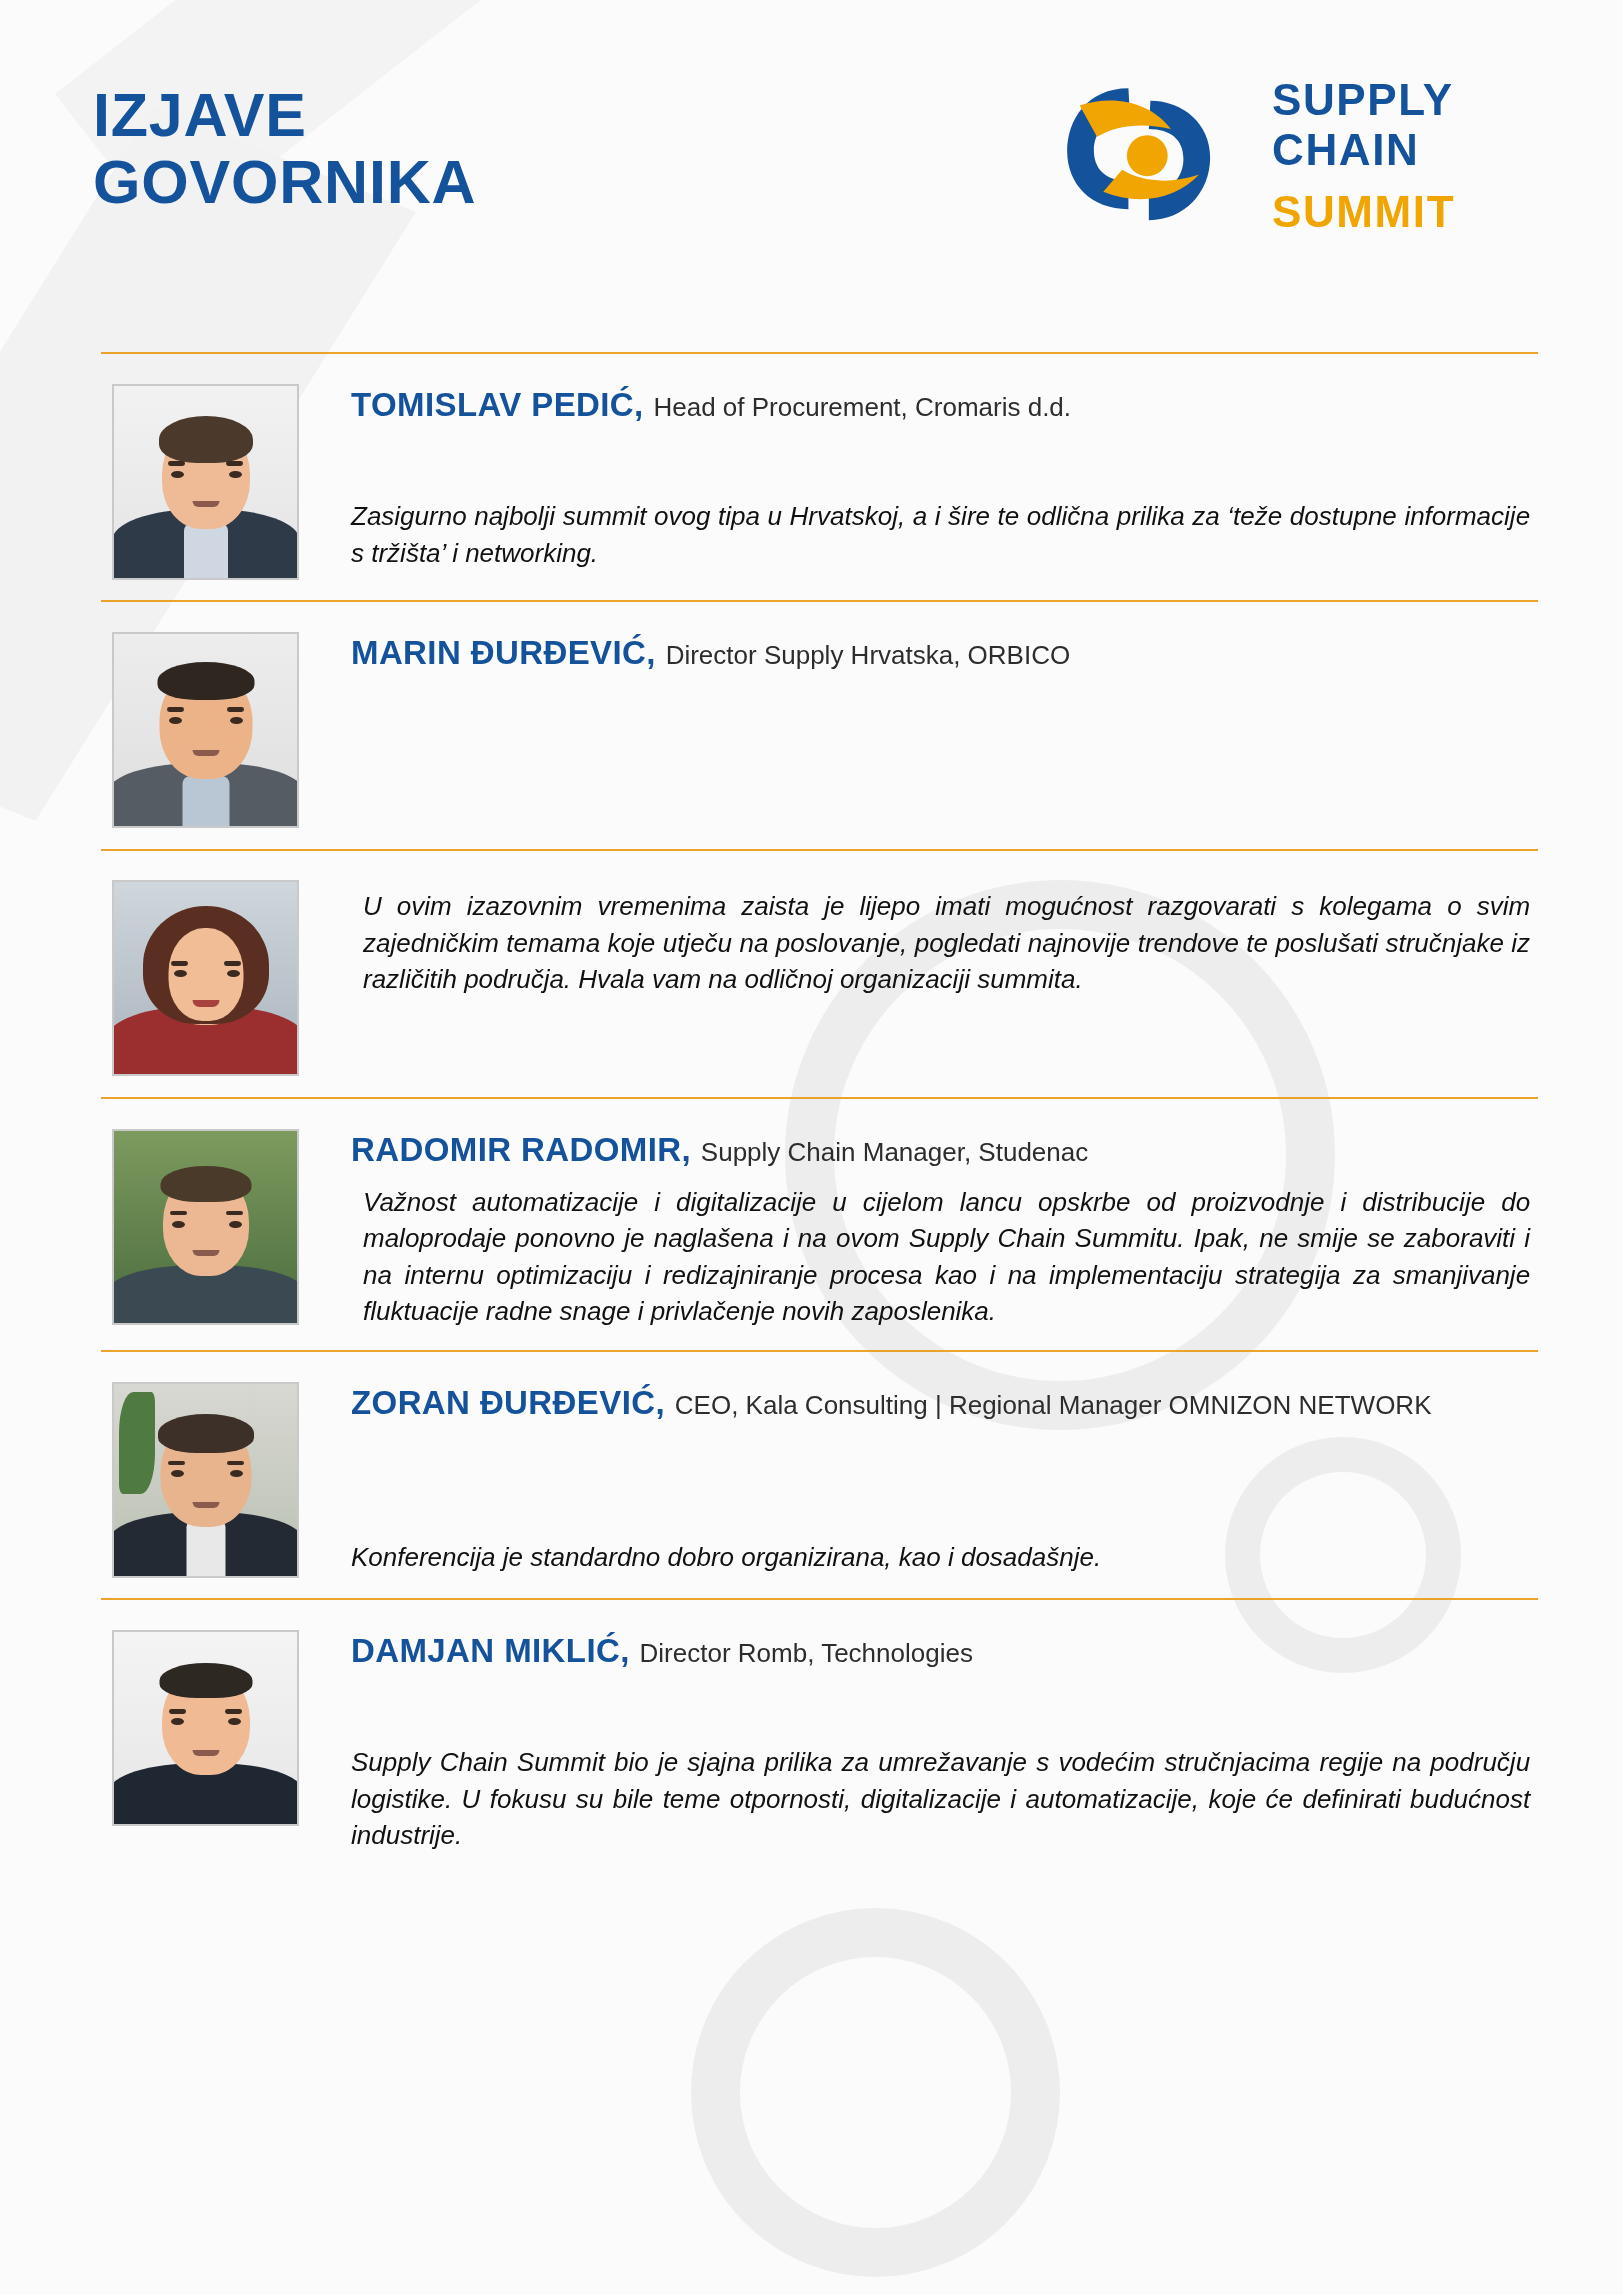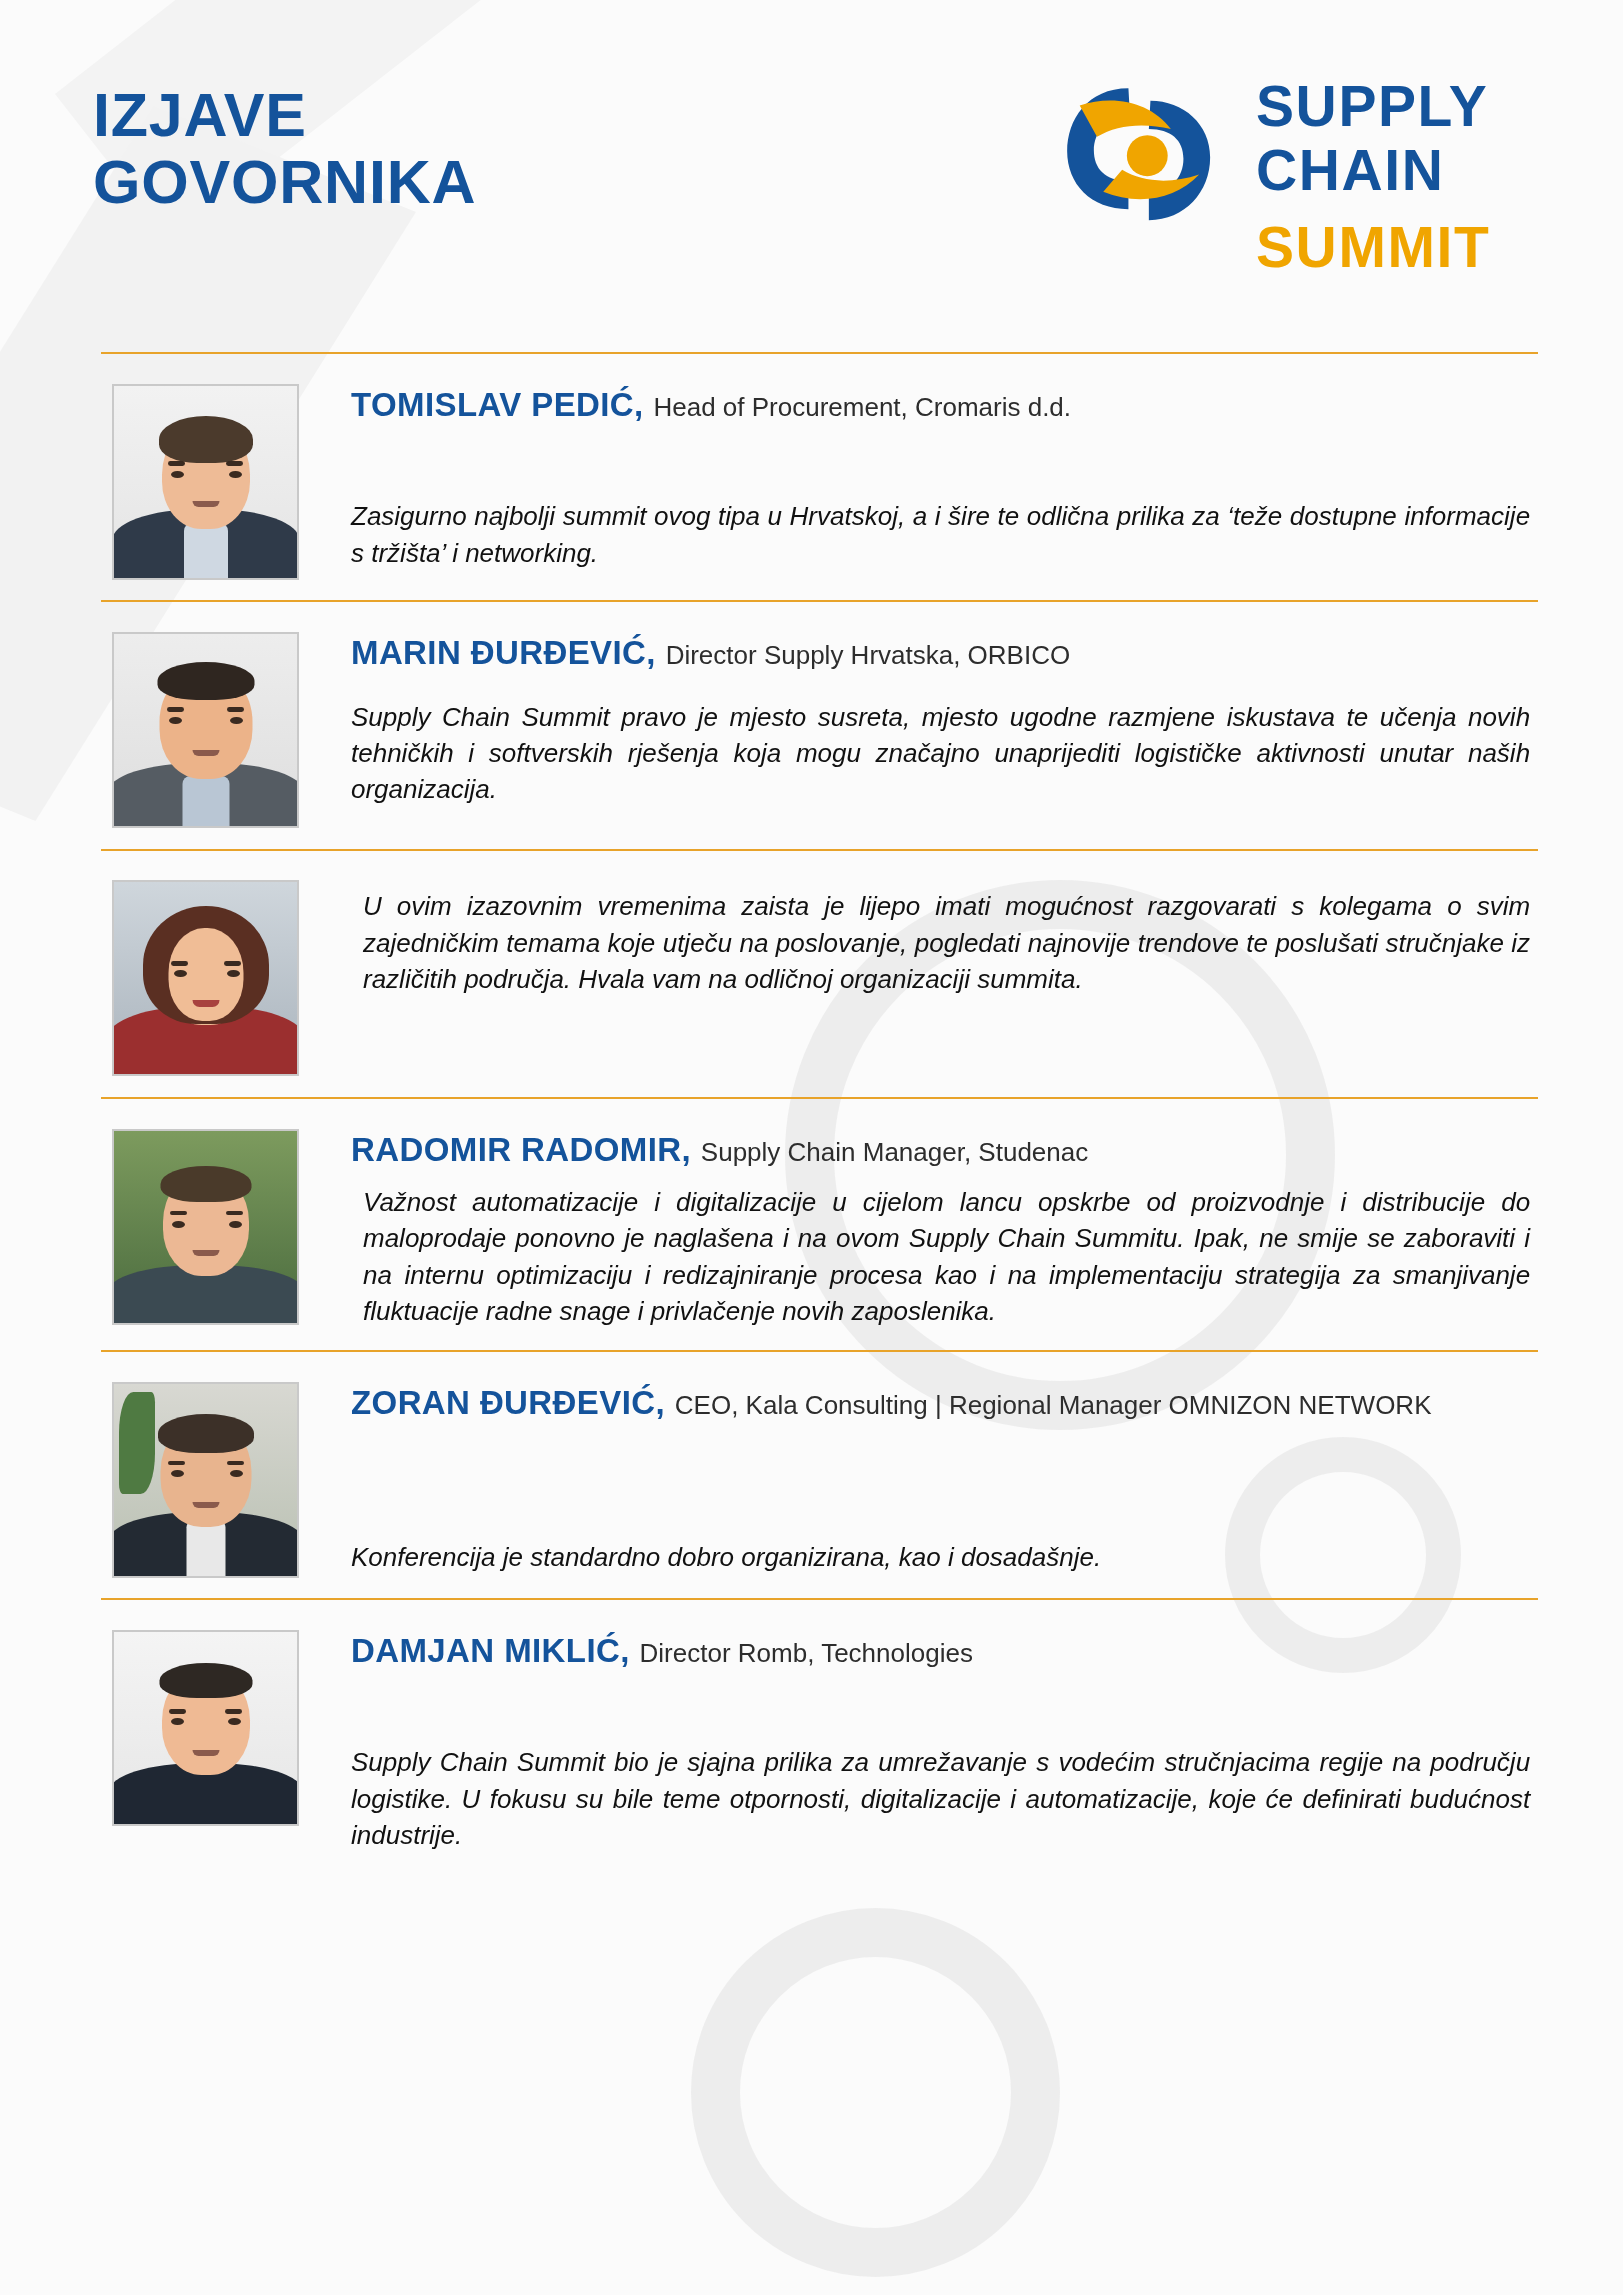--- a/index.html
+++ b/index.html
@@ -64,24 +64,24 @@
   .title .l2 { display: block; }
 
   .logo {
     position: absolute;
     left: 1056px; top: 69px;
     width: 471px; height: 173px;
   }
   .logo-mark { position: absolute; left: 0; top: 4.7px; width: 181px; height: 165px; }
   .logo-text {
     position: absolute;
-    left: 200px; top: 6.3px;
+    left: 216px; top: 6.3px;
     color: #14539b;
     font-weight: bold;
-    font-size: 57px;
+    font-size: 44px;
     line-height: 1.12;
     letter-spacing: 1.6px;
   }
   .logo-text .summit { color: #f0a500; margin-top: 13px; }
 
   
   .entries {
     position: absolute;
     left: 0; top: 352px;
     width: 1623px;
@@ -245,21 +245,20 @@
             <div class="brow" style="left:113px;top:73px"></div>
             <div class="mouth" style="top:116px"></div>
           </div>
         </div>
       </div>
       <div class="body">
         <div class="nameline">
           <span class="person-name">MARIN ĐURĐEVIĆ,</span>
           <span class="person-role">Director Supply Hrvatska, ORBICO</span>
         </div>
-        <div class="quote">Supply Chain Summit pravo je mjesto susreta, mjesto ugodne razmjene iskustava te učenja novih tehničkih i softverskih rješenja koja mogu značajno unaprijediti logističke aktivnosti unutar naših organizacija.</div>
       </div>
     </div>
 
     <div class="entry">
       <div class="photo-wrap">
         <div class="photo">
           <div class="photo-inner face">
             <div class="fbg" style="background:linear-gradient(#cfd6dc,#aab4bd)"></div>
             <div class="shoulders" style="width:196px;height:68px;background:#9b2f2f"></div>
             <div class="neck" style="width:47px;height:38px;bottom:61px;background:#e3ab85"></div>

